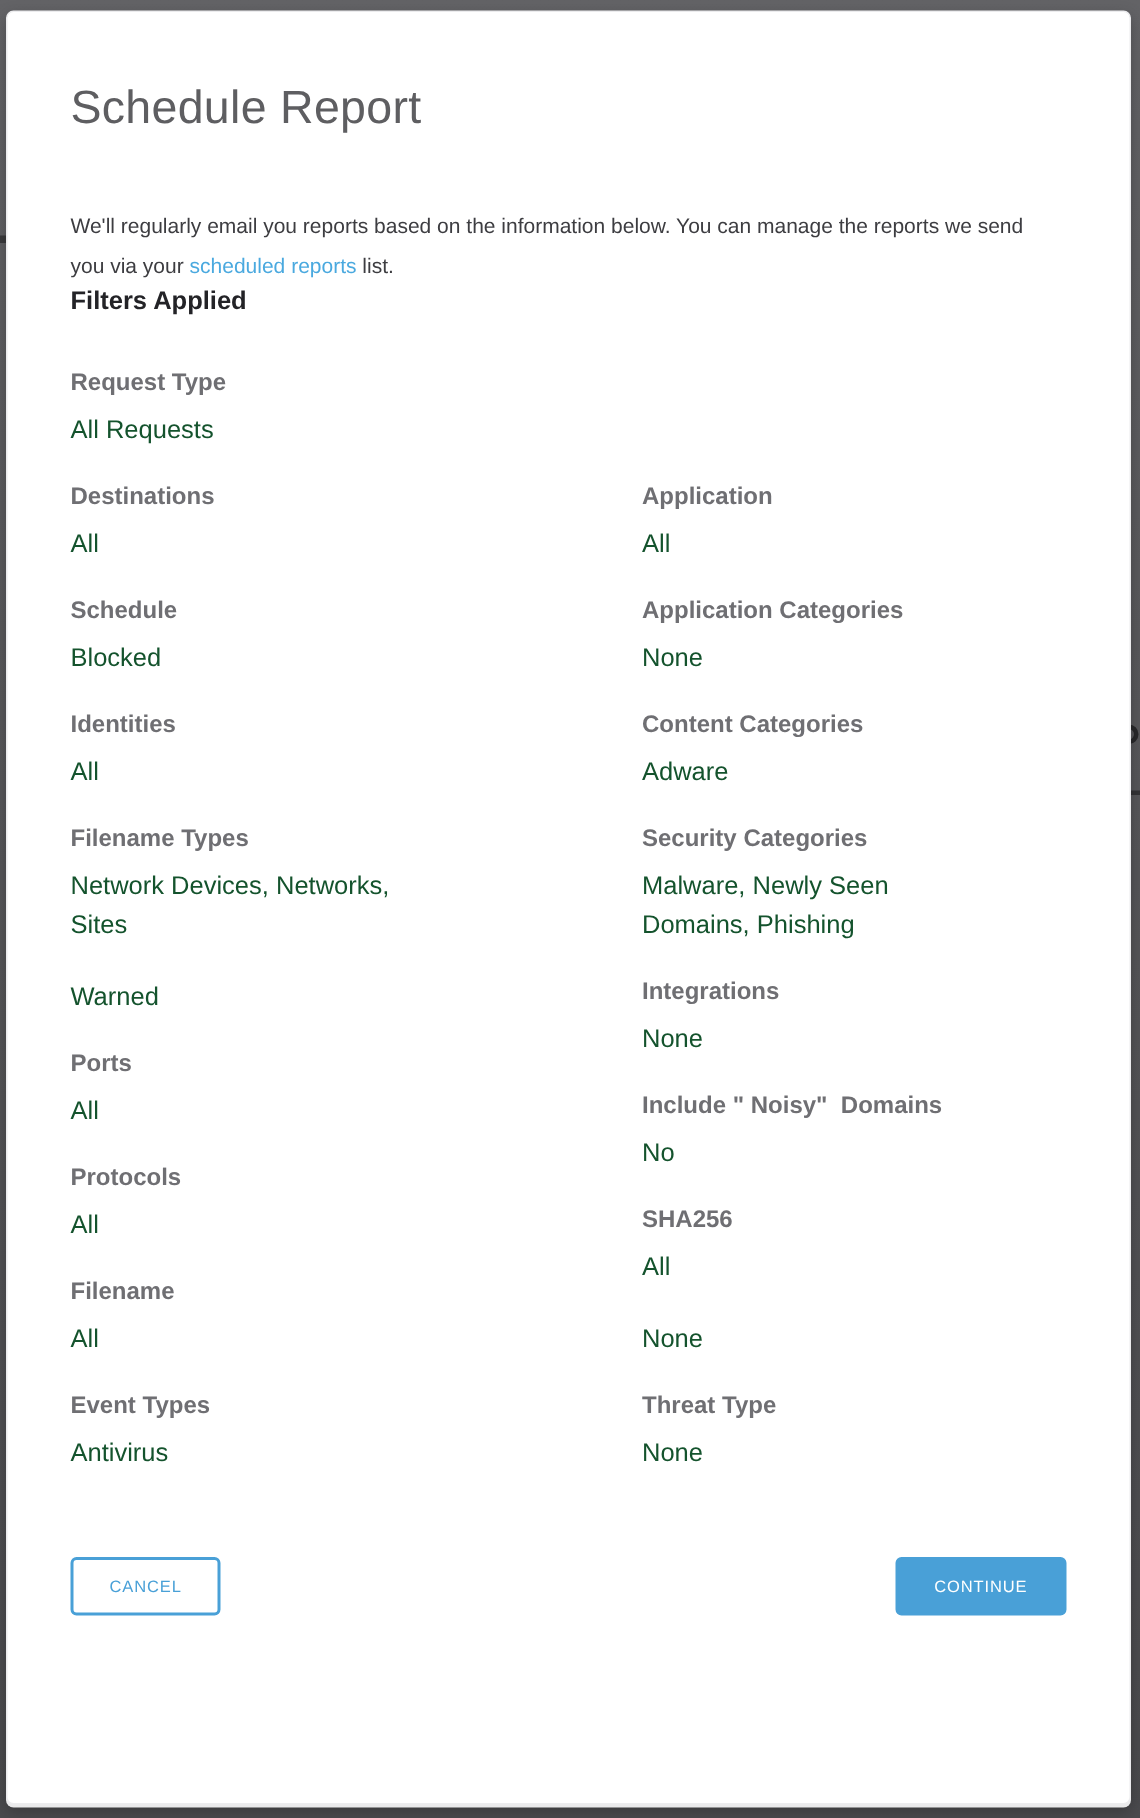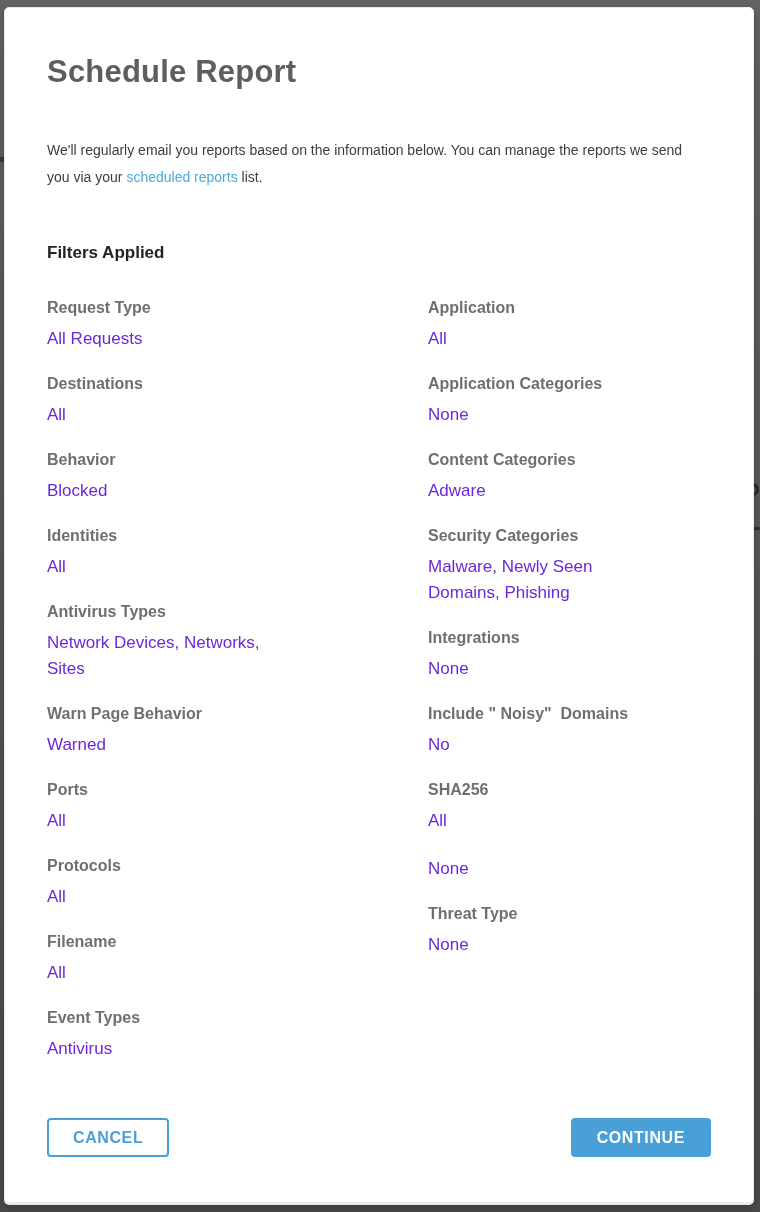--- a/index.html
+++ b/index.html
@@ -24,54 +24,53 @@
     position:absolute;z-index:2;
     left:4px;top:7px;right:6px;bottom:9px;
     background:#ffffff;
     border:1px solid #ECECEE;
     border-radius:5px;
     box-shadow:0 2px 0 rgba(243,243,244,0.95),0 4px 10px rgba(0,0,0,0.25);
     padding:45px 42px 0 42px;
     overflow:hidden;
   }
   .modal-title{
-    font-size:31px;line-height:38px;font-weight:700;
+    font-size:31px;line-height:38px;font-weight:400;
     color:#5E5E61;letter-spacing:0.2px;
   }
   .modal-desc{
     margin-top:46px;max-width:642px;
     font-size:14px;line-height:27px;color:#3D3D41;
   }
   .link{color:var(--link-blue);cursor:pointer;text-decoration:none;}
   .filters-heading{
-    margin-top:52px;
     font-size:17px;line-height:20px;font-weight:700;color:#232327;
   }
   .filters-grid{
-    display:flex;align-items:flex-start;margin-top:29px;
+    display:flex;align-items:flex-end;margin-top:29px;
   }
   .filters-col{padding-top:6px;}
   .col-left{width:334px;}
   .col-divider{width:1px;background:#D9D9DB;}
   .col-right{flex:1;padding-left:46px;}
   .filter-item{margin-bottom:22px;}
   .filter-label{
     font-size:16px;line-height:19px;font-weight:700;color:#6F6F73;
     margin-bottom:9px;white-space:pre-wrap;
   }
   .filter-value{
-    font-size:17px;line-height:26px;color:#6d28d9;white-space:pre-wrap;
+    font-size:17px;line-height:26px;color:#14532d;white-space:pre-wrap;
   }
   .modal-footer{
     display:flex;justify-content:space-between;align-items:center;
     margin-top:34px;
   }
   .btn{
     font-family:"Liberation Sans","DejaVu Sans",sans-serif;
-    font-size:16px;font-weight:700;letter-spacing:0.6px;
+    font-size:11px;font-weight:400;letter-spacing:0.6px;
     height:39px;padding:0 24px;border-radius:4px;cursor:pointer;
   }
   .btn-cancel{
     background:#ffffff;border:2px solid var(--accent-blue);color:var(--accent-blue);
   }
   .btn-continue{
     background:var(--accent-blue);border:2px solid var(--accent-blue);color:#ffffff;
   }
 </style>
 </head>
@@ -96,37 +95,36 @@
           <div class="filter-label">Request Type</div>
           <div class="filter-value">All Requests</div>
         </div>
 
         <div class="filter-item">
           <div class="filter-label">Destinations</div>
           <div class="filter-value">All</div>
         </div>
 
         <div class="filter-item">
-          <div class="filter-label">Behavior</div>
+          <div class="filter-label">Schedule</div>
           <div class="filter-value">Blocked</div>
         </div>
 
         <div class="filter-item">
           <div class="filter-label">Identities</div>
           <div class="filter-value">All</div>
         </div>
 
         <div class="filter-item">
-          <div class="filter-label">Antivirus Types</div>
+          <div class="filter-label">Filename Types</div>
           <div class="filter-value">Network Devices, Networks,
 Sites</div>
         </div>
 
         <div class="filter-item">
-          <div class="filter-label">Warn Page Behavior</div>
           <div class="filter-value">Warned</div>
         </div>
 
         <div class="filter-item">
           <div class="filter-label">Ports</div>
           <div class="filter-value">All</div>
         </div>
 
         <div class="filter-item">
           <div class="filter-label">Protocols</div>

